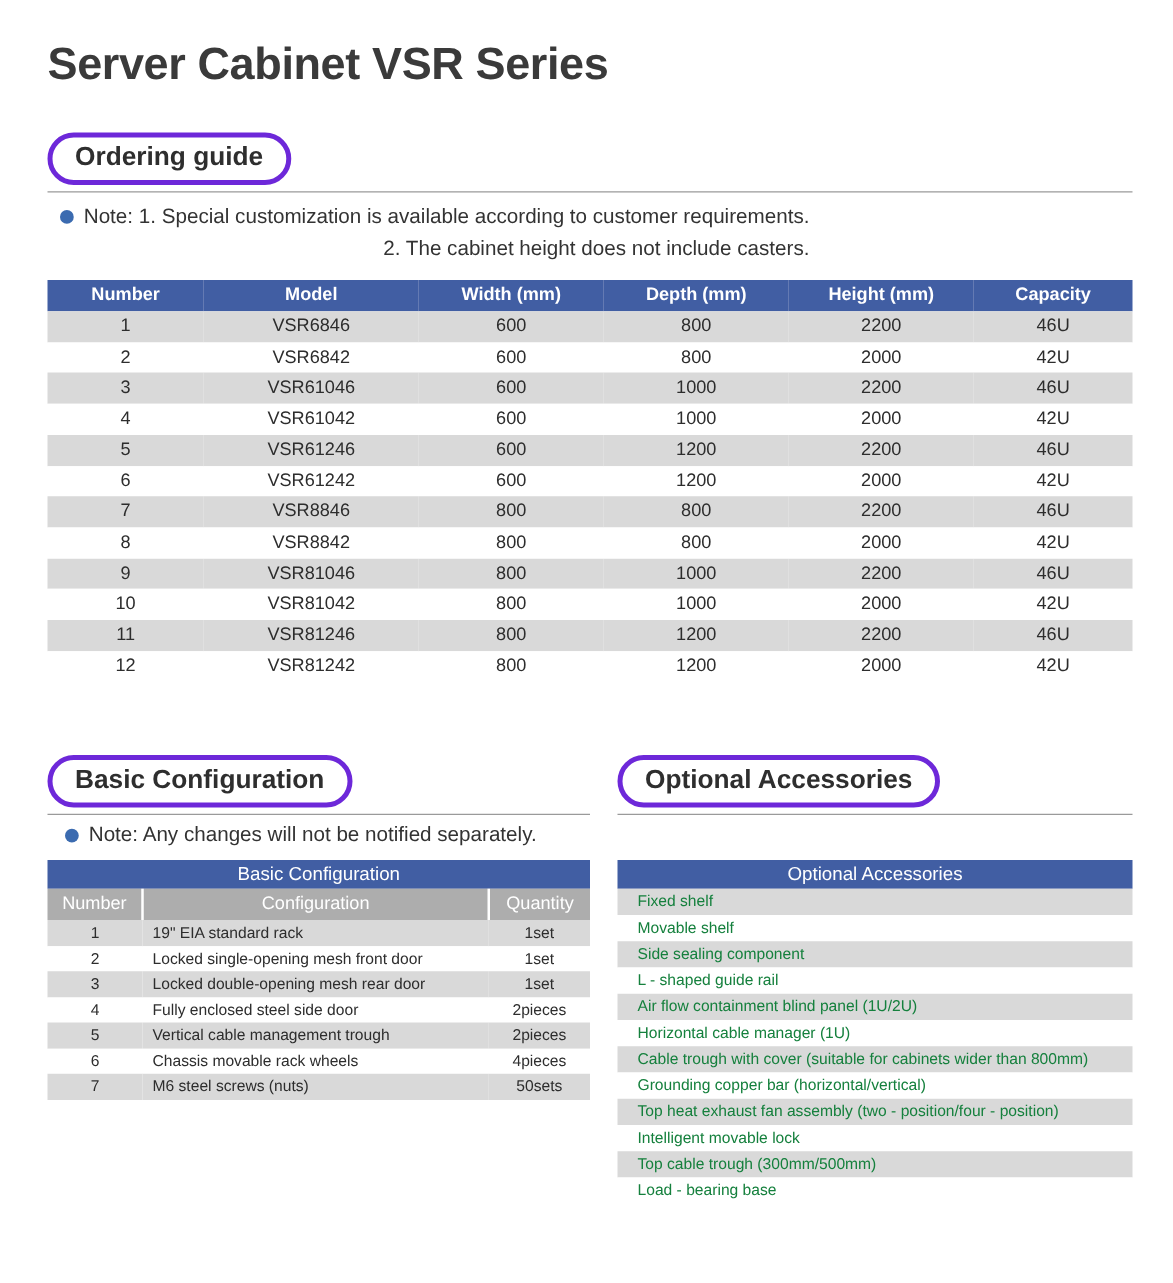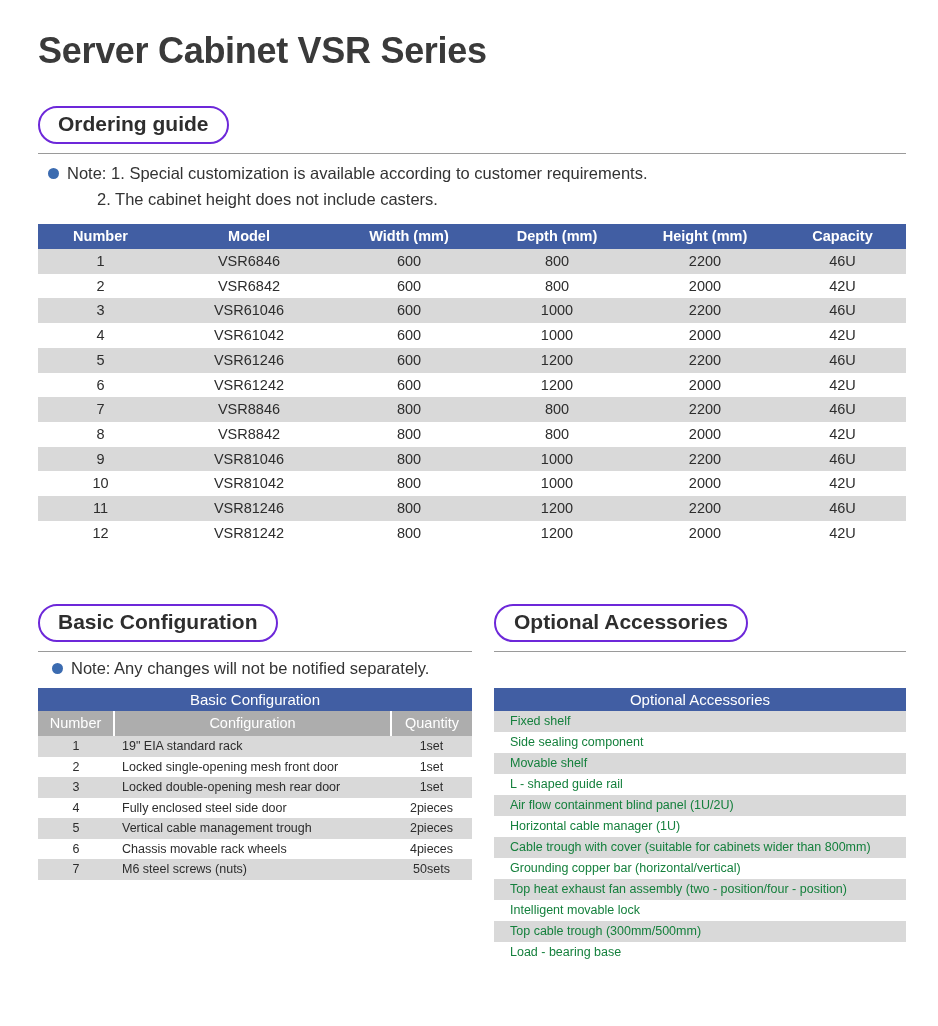--- a/index.html
+++ b/index.html
@@ -31,21 +31,21 @@
     font-size: 36px;
     font-weight: bold;
     color: #3a3a3a;
     letter-spacing: -0.3px;
     white-space: nowrap;
   }
 
   
   .pill {
     display: inline-block;
-    border: 2px solid #6d28d9;
+    border: 4px solid #6d28d9;
     border-radius: 999px;
     padding: 4px 18px 5px 18px;
     font-size: 21px;
     font-weight: bold;
     color: #2e2e2e;
     line-height: 1.18;
     white-space: nowrap;
     background: #ffffff;
   }
   .pill-wrap-ordering {
@@ -74,20 +74,21 @@
   .rule-basic { left: 38px; top: 651px; width: 434px; }
   .rule-optional { left: 494px; top: 651px; width: 412px; }
 
   
   .note {
     position: absolute;
     font-size: 16.5px;
     color: #333333;
     line-height: 1.55;
     white-space: nowrap;
+    text-align: right;
   }
   .note-main { left: 48px; top: 161px; }
   .note-basic { left: 52px; top: 656px; }
   .note-optional { left: 508px; top: 684px; }
   .note-row { display: flex; align-items: flex-start; }
   .bullet {
     width: 11px;
     height: 11px;
     border-radius: 50%;
     background: #3b6bb0;
@@ -422,24 +423,24 @@
     <thead>
       <tr class="optional-title">
         <th>Optional Accessories</th>
       </tr>
     </thead>
     <tbody>
         <tr>
           <td>Fixed shelf</td>
         </tr>
         <tr>
+          <td>Movable shelf</td>
+        </tr>
+        <tr>
           <td>Side sealing component</td>
-        </tr>
-        <tr>
-          <td>Movable shelf</td>
         </tr>
         <tr>
           <td>L - shaped guide rail</td>
         </tr>
         <tr>
           <td>Air flow containment blind panel (1U/2U)</td>
         </tr>
         <tr>
           <td>Horizontal cable manager (1U)</td>
         </tr>

